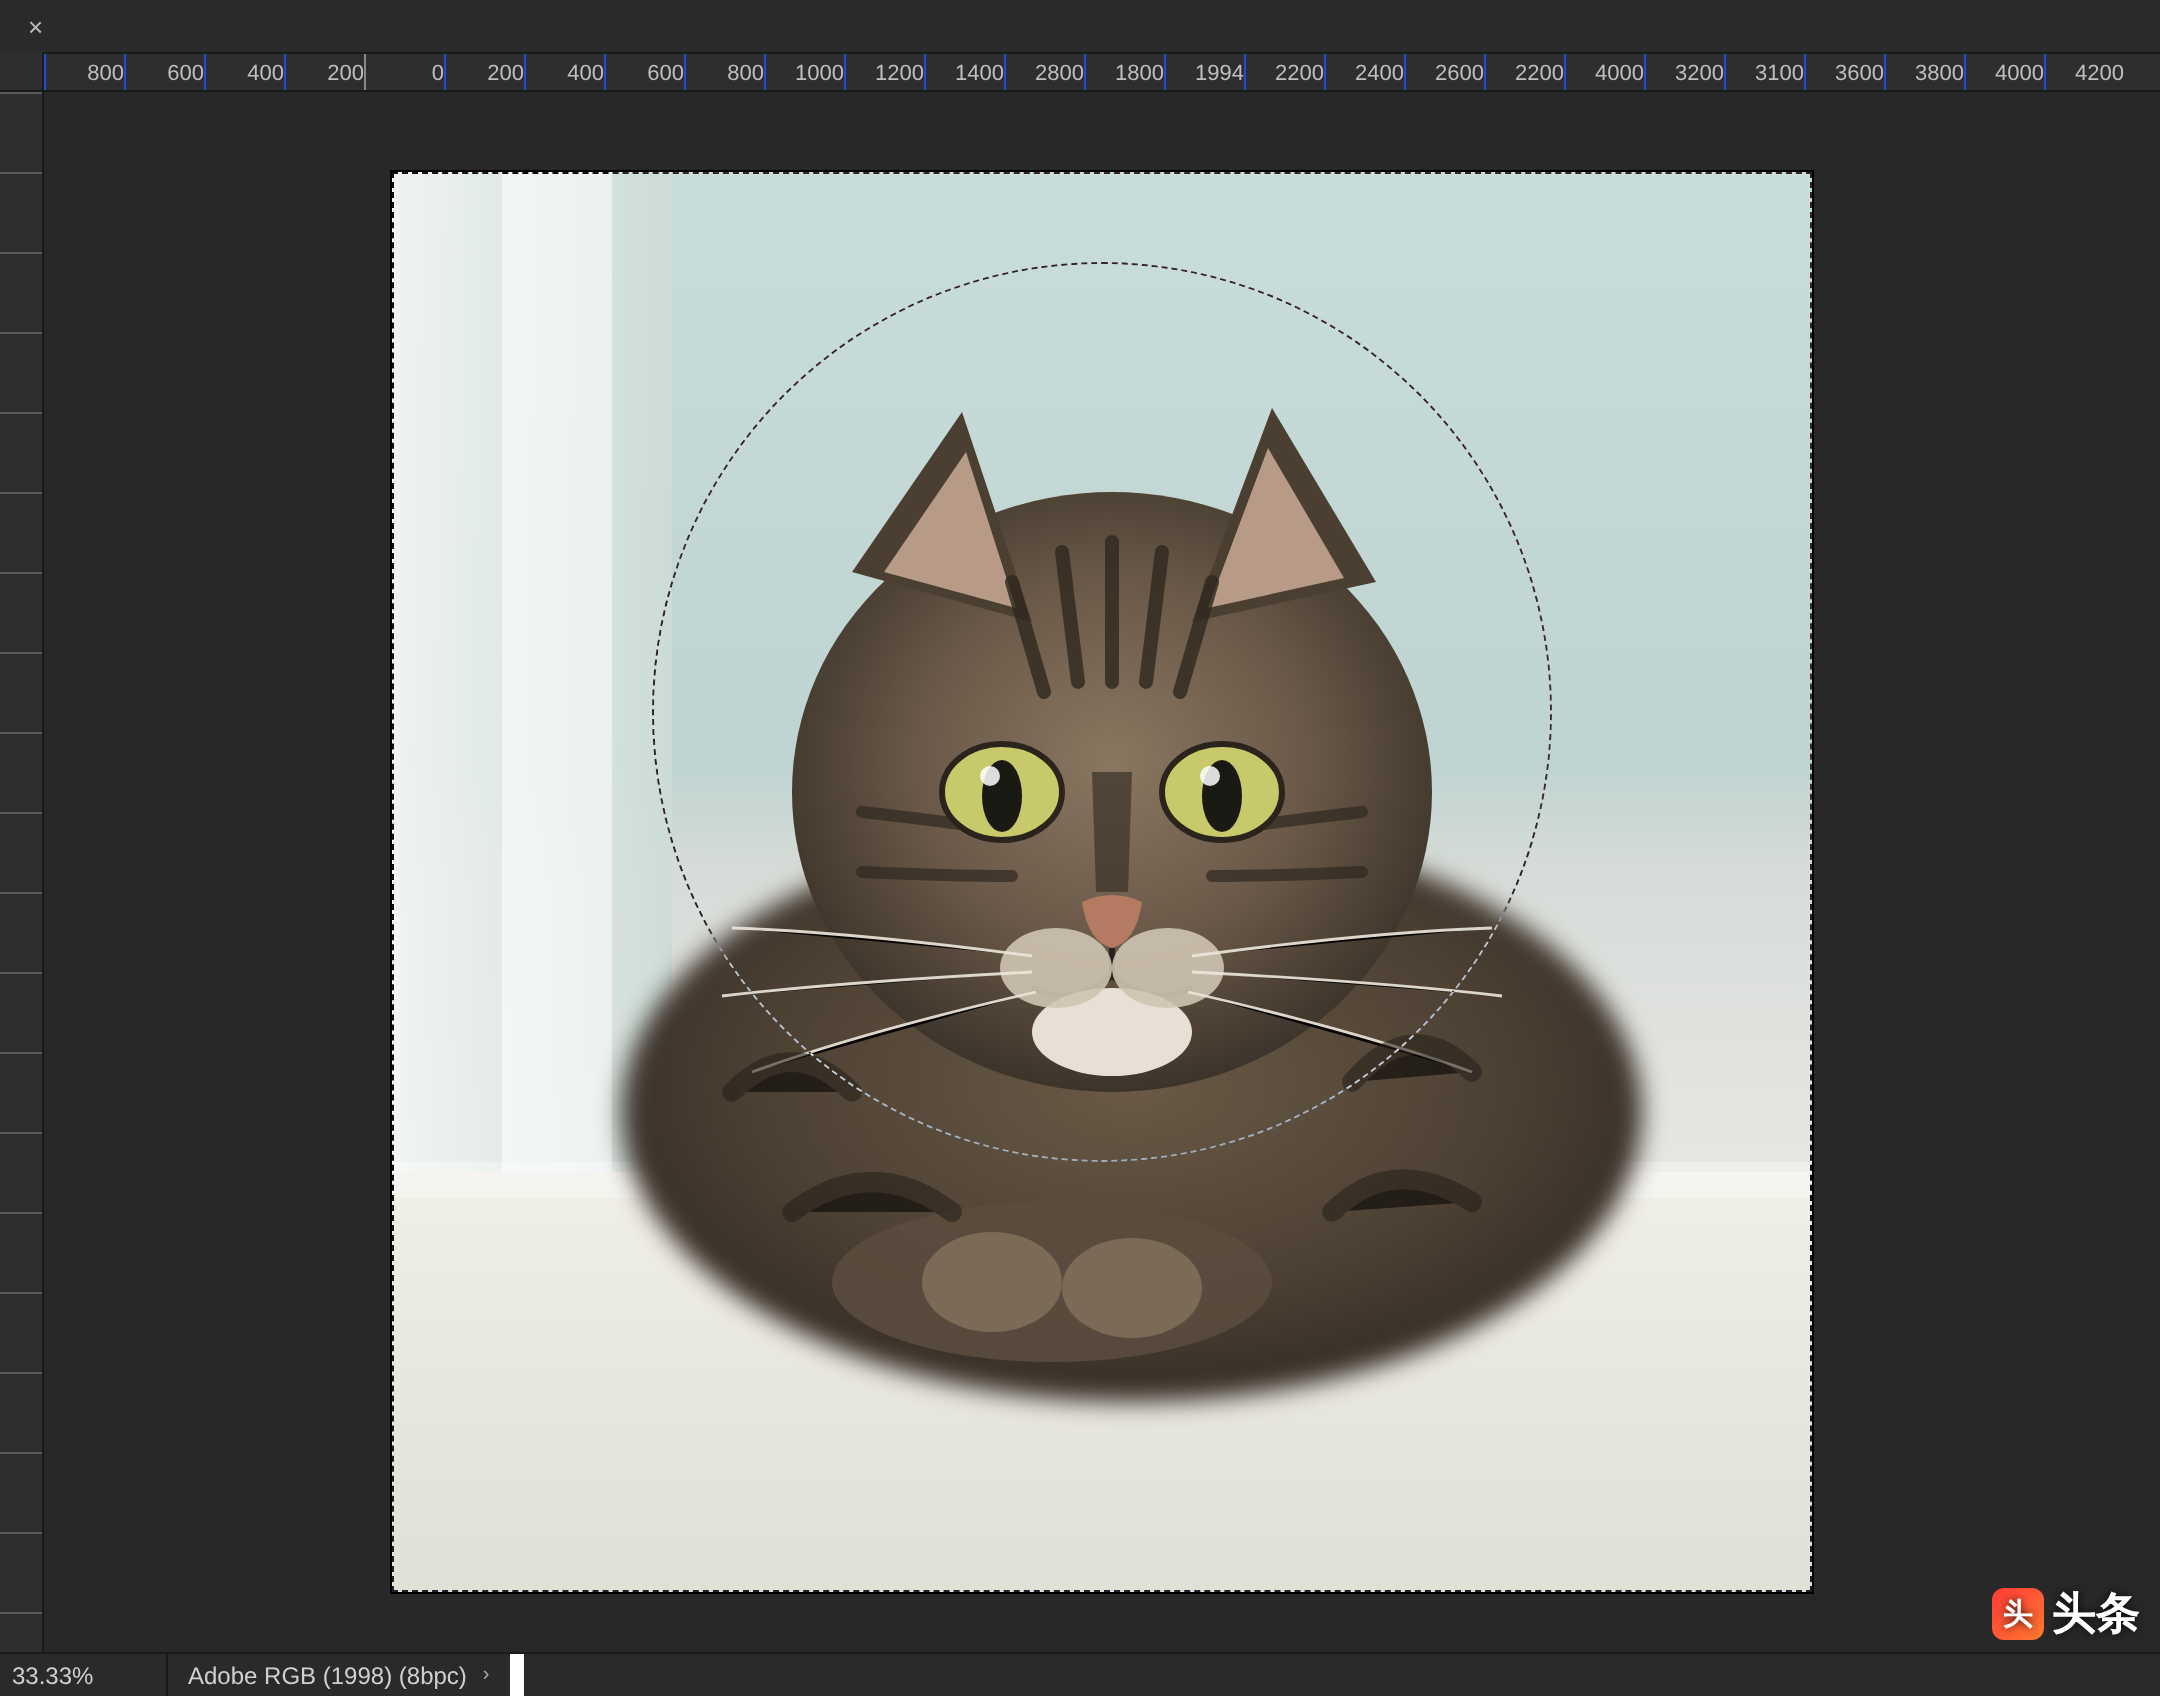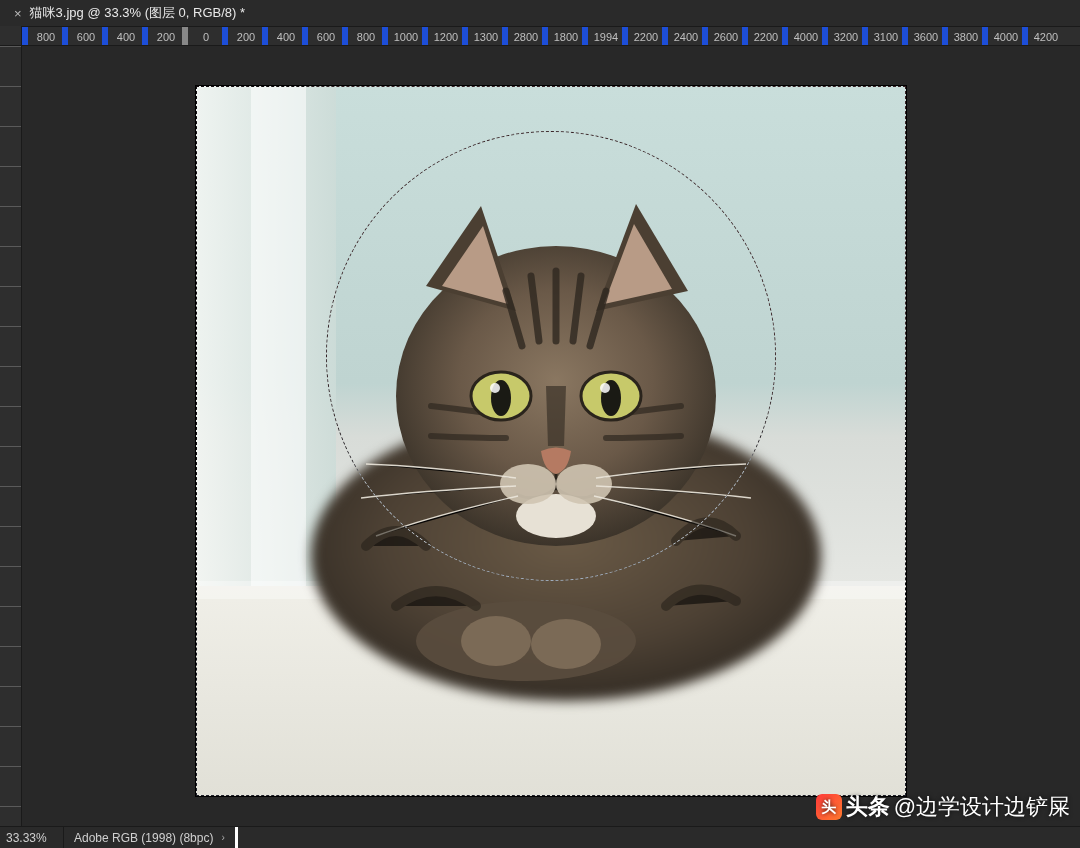--- a/index.html
+++ b/index.html
@@ -48,23 +48,23 @@
     border-bottom: 1px solid #1a1a1a;
     display: flex;
     align-items: center;
     overflow: hidden;
     font-size: 11px;
     color: #bfbfbf;
   }
   .h-ruler .tick {
     width: 40px;
     flex: 0 0 40px;
-    text-align: center;
+    text-align: right;
     padding-left: 2px;
-    border-left: 6px solid #1d4ed8;
+    border-left: 1px solid #1d4ed8;
     height: 100%;
     line-height: 20px;
     position: relative;
   }
   .h-ruler .tick.origin { border-left-color: #888; }
 
   
   .v-ruler {
     position: absolute;
     top: 46px;
@@ -151,31 +151,31 @@
     left: 0; right: 0; bottom: 0;
     height: 22px;
     background: #2a2a2a;
     border-top: 1px solid #1a1a1a;
     display: flex;
     align-items: center;
     font-size: 12px;
     color: #d0d0d0;
   }
   .status-zoom {
-    width: 64px;
+    width: 84px;
     padding-left: 6px;
     border-right: 1px solid #1a1a1a;
     height: 100%;
     line-height: 22px;
   }
   .status-profile {
     padding: 0 10px;
     height: 100%;
     line-height: 22px;
-    border-right: 3px solid #ffffff;
+    border-right: 7px solid #ffffff;
     display: flex;
     align-items: center;
     gap: 8px;
     text-align: right;
   }
   .status-profile .chev {
     font-size: 10px;
     color: #aaa;
   }
 
@@ -202,39 +202,38 @@
   }
   .watermark .brand { font-weight:700; }
   .watermark .handle { font-weight:400; font-size:22px; }
 </style>
 </head>
 <body>
 
 <div class="doc-tab-bar">
   <div class="doc-tab">
     <span class="close">×</span>
-    <span>猫咪3.jpg @ 33.3% (图层 0, RGB/8) *</span>
   </div>
 </div>
 
 <div class="ruler-corner"></div>
 
 <div class="h-ruler" id="h-ruler">
     <div class="tick">800</div>
     <div class="tick">600</div>
     <div class="tick">400</div>
     <div class="tick">200</div>
     <div class="tick origin">0</div>
     <div class="tick">200</div>
     <div class="tick">400</div>
     <div class="tick">600</div>
     <div class="tick">800</div>
     <div class="tick">1000</div>
     <div class="tick">1200</div>
-    <div class="tick">1300</div>
+    <div class="tick">1400</div>
     <div class="tick">2800</div>
     <div class="tick">1800</div>
     <div class="tick">1994</div>
     <div class="tick">2200</div>
     <div class="tick">2400</div>
     <div class="tick">2600</div>
     <div class="tick">2200</div>
     <div class="tick">4000</div>
     <div class="tick">3200</div>
     <div class="tick">3100</div>
@@ -384,14 +383,13 @@
   <div class="status-zoom">33.33%</div>
   <div class="status-profile">
     <span>Adobe RGB (1998) (8bpc)</span>
     <span class="chev">›</span>
   </div>
 </div>
 
 <div class="watermark">
   <span class="wm-logo">头</span>
   <span class="brand">头条</span>
-  <span class="handle">@边学设计边铲屎</span>
 </div>
 
 </body></html>

